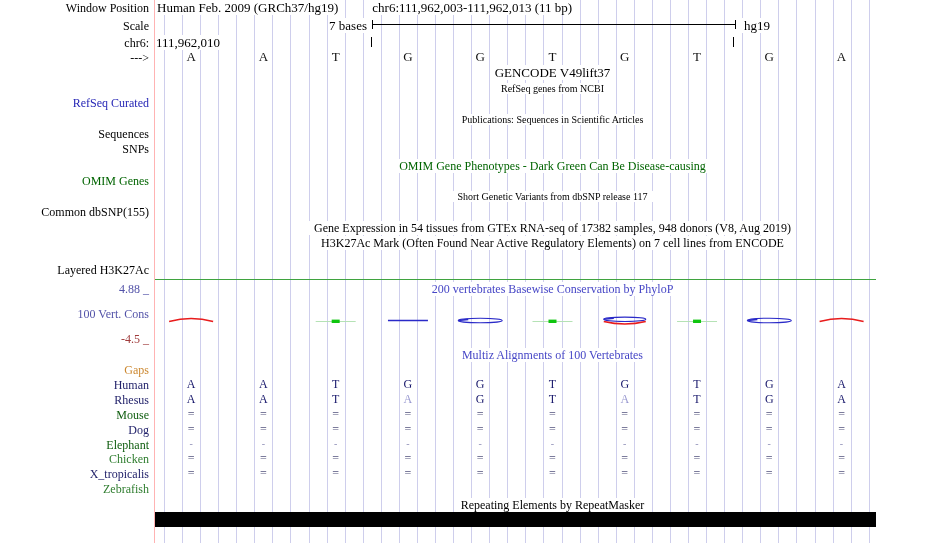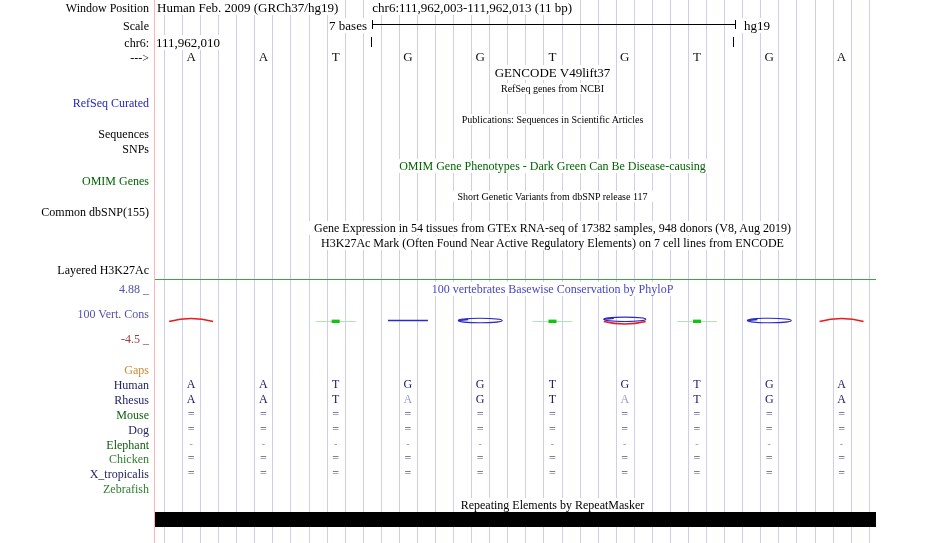--- a/index.html
+++ b/index.html
@@ -162,21 +162,22 @@
       </svg>
 
     <div id="repeat-bar"></div>
   <div class="center-title" style="top: 66px; font-size: 13px; color: rgb(0, 0, 0);"><span>GENCODE V49lift37</span></div>
       <div class="center-title" style="top: 82px; font-size: 10px; color: rgb(0, 0, 0);"><span>RefSeq genes from NCBI</span></div>
       <div class="center-title" style="top: 113px; font-size: 10px; color: rgb(0, 0, 0);"><span>Publications: Sequences in Scientific Articles</span></div>
       <div class="center-title" style="top: 159px; font-size: 12px; color: rgb(0, 100, 0);"><span>OMIM Gene Phenotypes - Dark Green Can Be Disease-causing</span></div>
       <div class="center-title" style="top: 190px; font-size: 10px; color: rgb(0, 0, 0);"><span>Short Genetic Variants from dbSNP release 117</span></div>
       <div class="center-title" style="top: 221px; font-size: 12px; color: rgb(0, 0, 0);"><span>Gene Expression in 54 tissues from GTEx RNA-seq of 17382 samples, 948 donors (V8, Aug 2019)</span></div>
       <div class="center-title" style="top: 236px; font-size: 12px; color: rgb(0, 0, 0);"><span>H3K27Ac Mark (Often Found Near Active Regulatory Elements) on 7 cell lines from ENCODE</span></div>
-      <div class="center-title" style="top: 282px; font-size: 12px; color: rgb(70, 70, 198);"><span>100 vertebrates Basewise Conservation by PhyloP</span></div>
+      <div class="center-title" style="top: 282px; font-size: 12px; color: rgb(70, 70, 198);"><span>200 vertebrates Basewise Conservation by PhyloP</span></div>
+      <div class="center-title" style="top: 348px; font-size: 12px; color: rgb(70, 70, 198);"><span>Multiz Alignments of 100 Vertebrates</span></div>
       <div class="center-title" style="top: 498px; font-size: 12px; color: rgb(0, 0, 0); text-align: center;"><span>Repeating Elements by RepeatMasker</span></div>
       <div class="align-row" style="top: 377px;">
         <div class="base-cell" style="color: rgb(23, 23, 107);">A</div>
         <div class="base-cell" style="color: rgb(23, 23, 107);">A</div>
         <div class="base-cell" style="color: rgb(23, 23, 107);">T</div>
         <div class="base-cell" style="color: rgb(23, 23, 107);">G</div>
         <div class="base-cell" style="color: rgb(23, 23, 107);">G</div>
         <div class="base-cell" style="color: rgb(23, 23, 107);">T</div>
         <div class="base-cell" style="color: rgb(23, 23, 107);">G</div>
         <div class="base-cell" style="color: rgb(23, 23, 107);">T</div>

